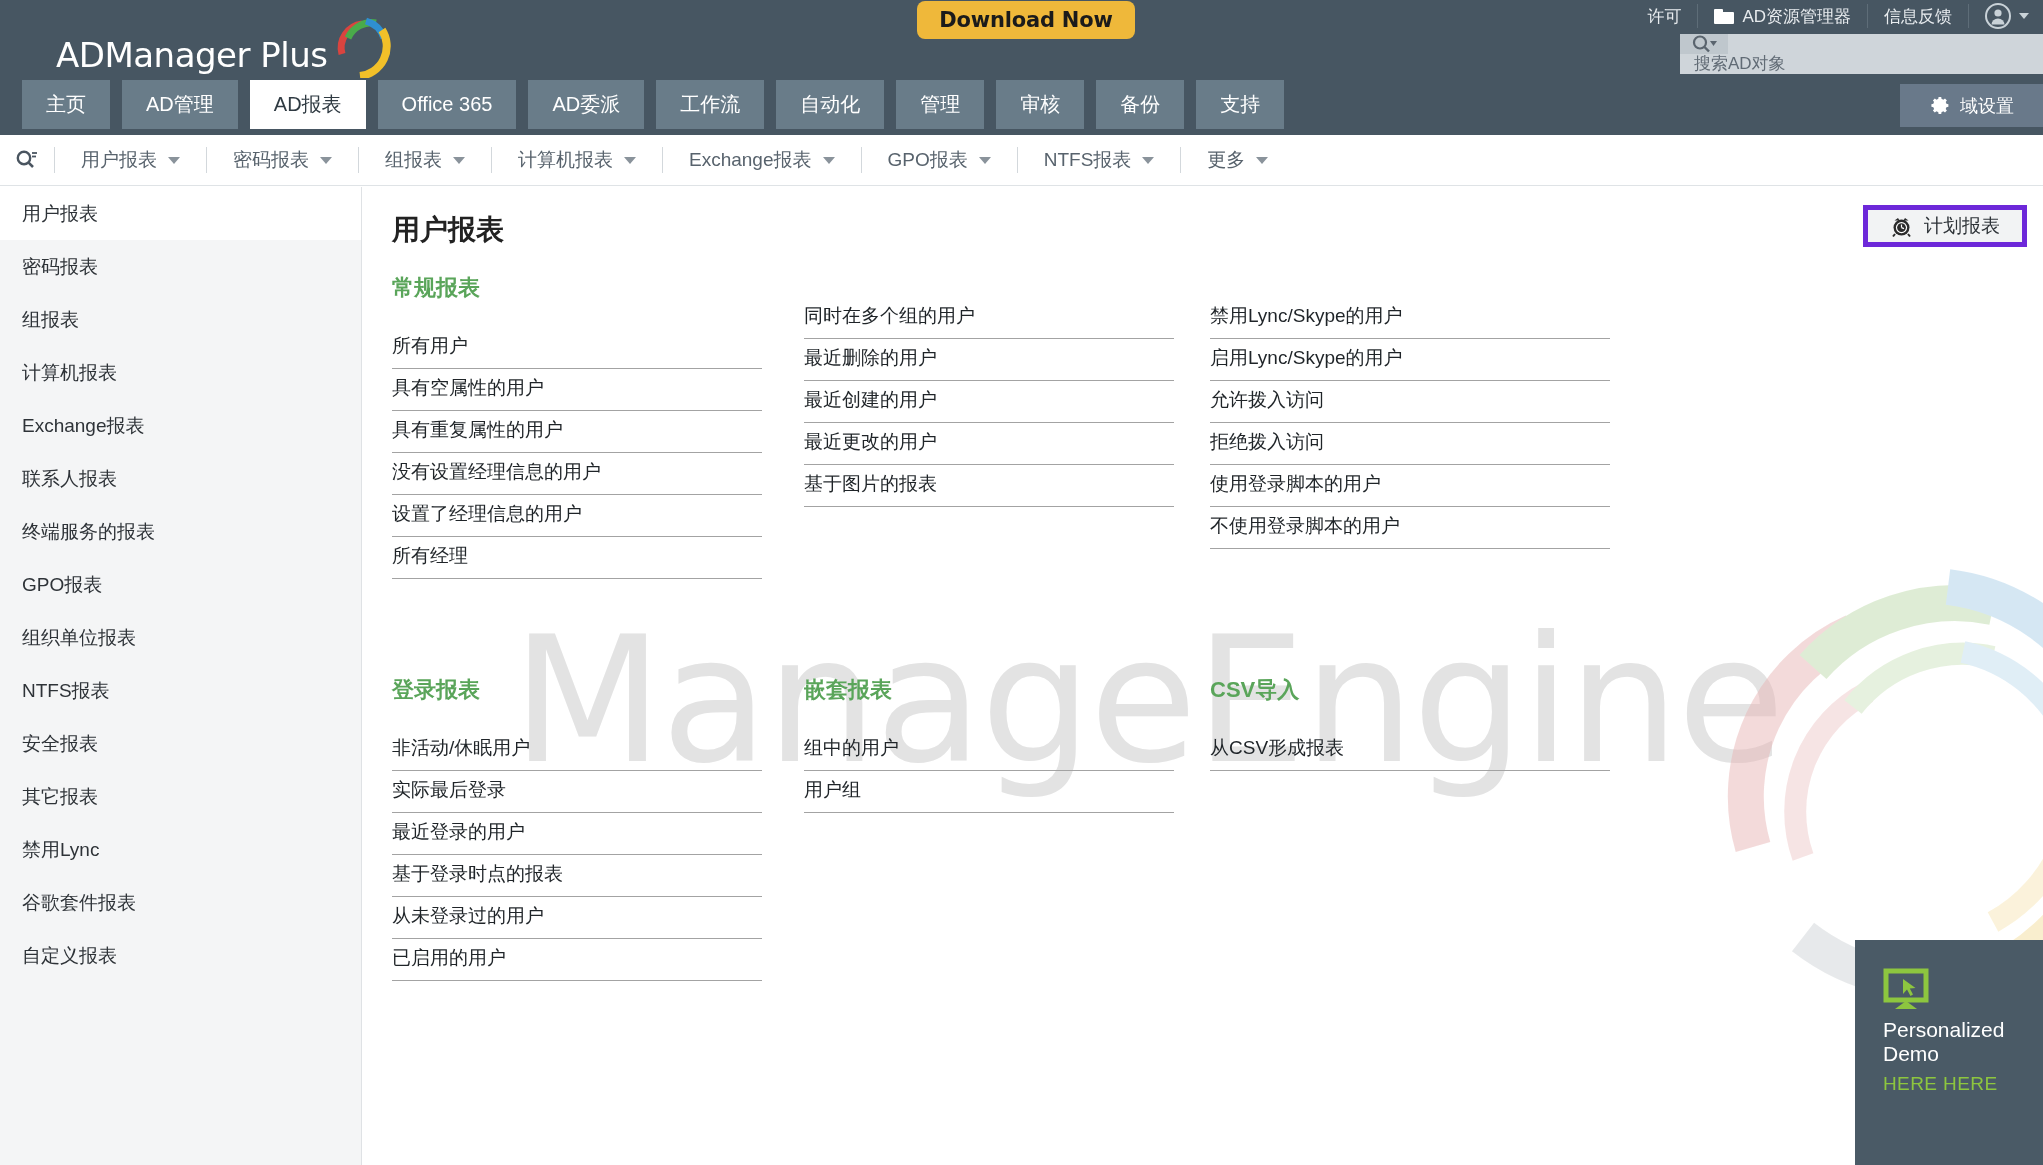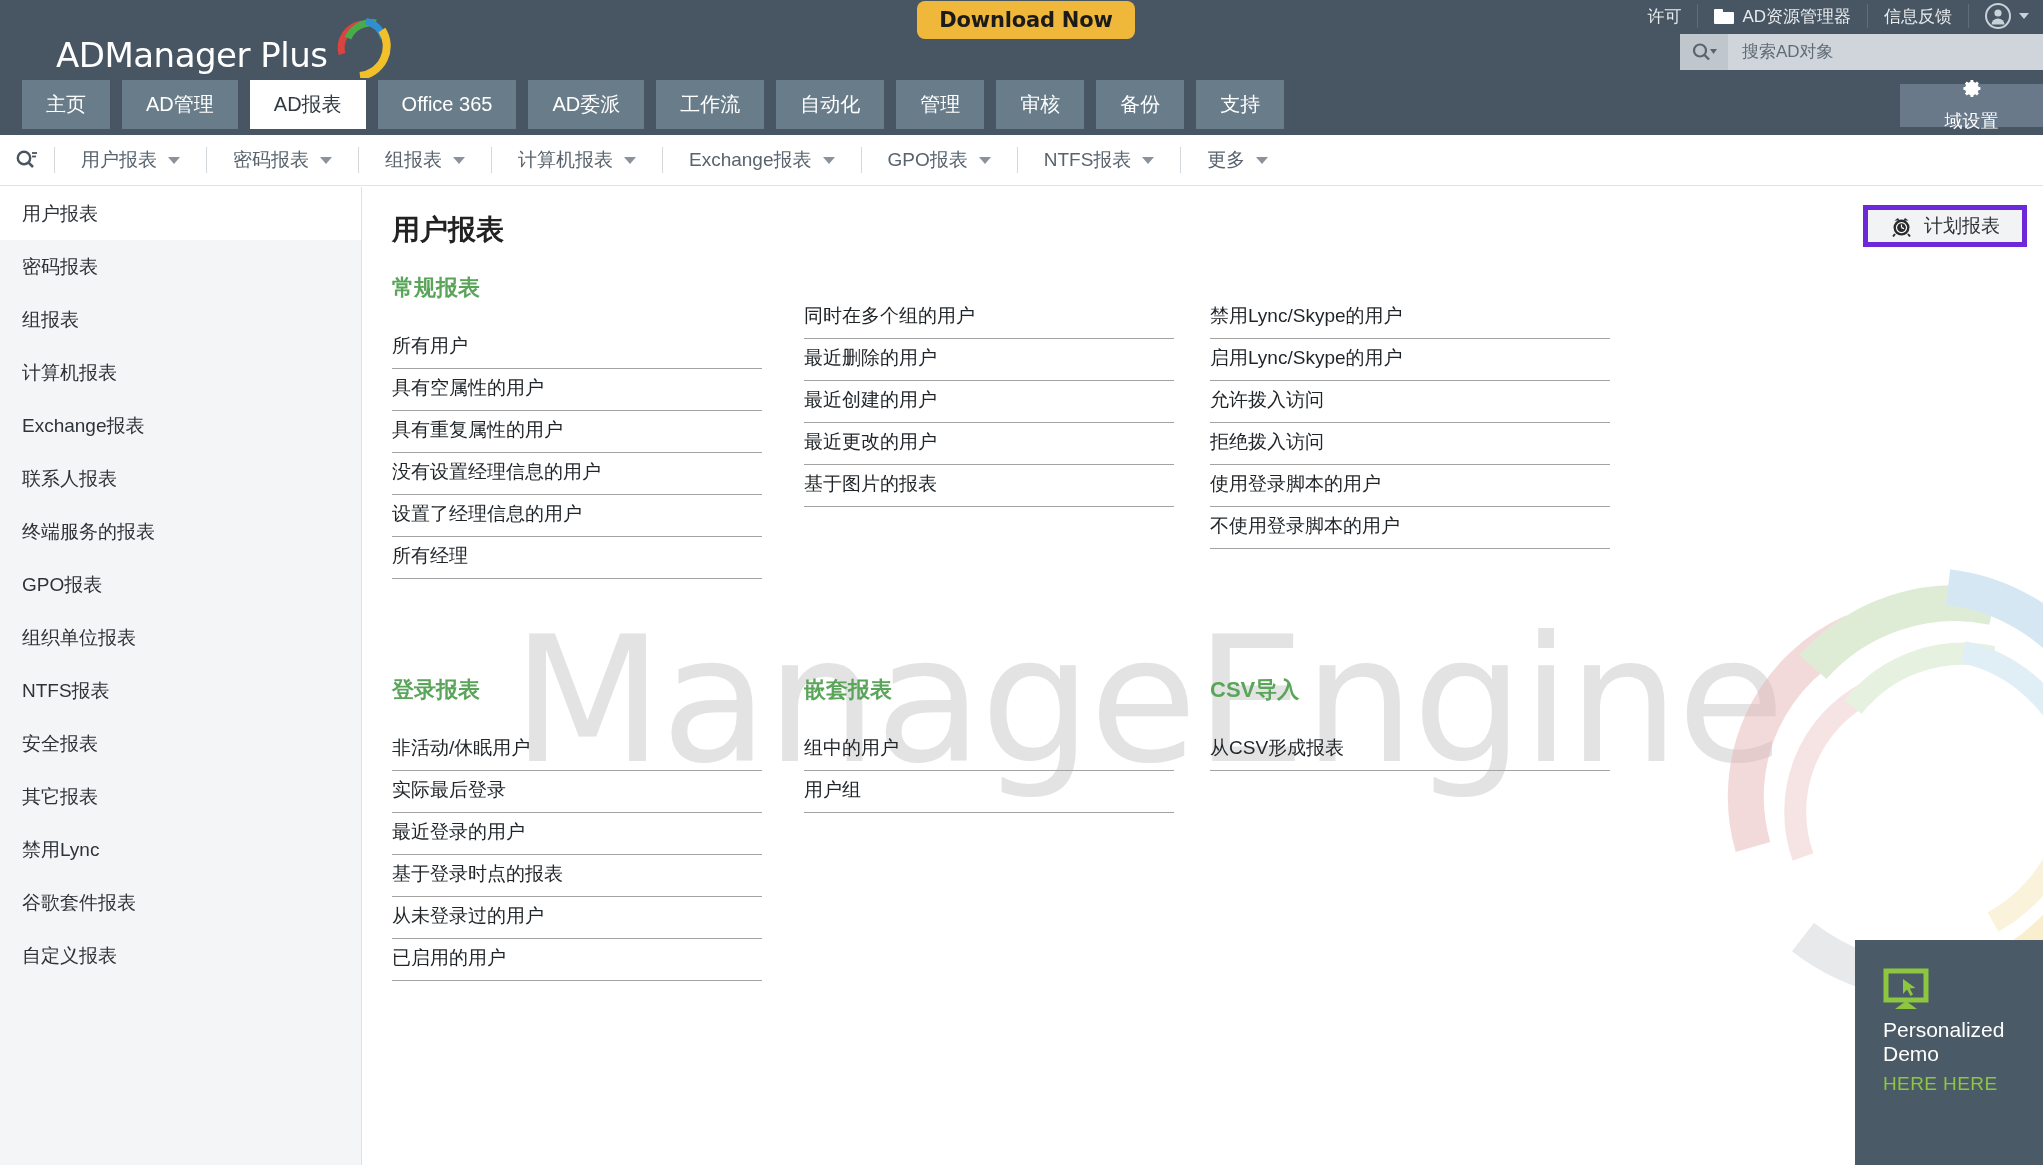--- a/index.html
+++ b/index.html
@@ -54,21 +54,21 @@
   }
   .folder-icon::after {
     content:""; position:absolute; left:0; top:0px; width:9px; height:4px;
     background:#fff; border-radius:1px 1px 0 0;
   }
   .person-icon { width: 26px; height: 26px; display:inline-block; }
   .caret-sm { width:0;height:0;border-left:5px solid transparent;border-right:5px solid transparent;border-top:6px solid #c9d2d8; }
 
   .searchbar {
     position: absolute; right: 0; top: 34px; width: 363px; height: 36px;
-    display: flex; background: #cfd5da;
+    display: flex; background: #cfd5da; flex-direction: column;
   }
   .searchbar .sb-icon {
     width: 48px; height: 36px; display:flex; align-items:center; justify-content:center;
     background: #bfc7cd; cursor: pointer;
   }
   .searchbar input {
     flex: 1; border: none; outline: none; background: #cfd5da;
     font-size: 17px; color: #4b5560; padding-left: 14px;
     font-family: "Liberation Sans", sans-serif;
   }
@@ -86,21 +86,20 @@
     margin-right: 12px; cursor: pointer; white-space: nowrap;
   }
   .tab:first-child { margin-left: 22px; }
   .tab.active { background: #ffffff; color: #2f3a42; }
 
   .domain-btn {
     position: absolute; right: 0px; top: 84px; width: 143px; height: 43px;
     background: #69798a; color: #ffffff; font-size: 18px;
     display: flex; align-items: center; justify-content: center; gap: 9px;
     cursor: pointer;
-    flex-direction: column;
   }
   .gear-icon { width:22px;height:22px; display:inline-block; }
 
   
   .subnav {
     position: absolute; left: 0; top: 135px; width: 2043px; height: 51px;
     background: #ffffff; display: flex; align-items: center;
     border-bottom: 1px solid #dfe3e6;
   }
   .subnav-search {

